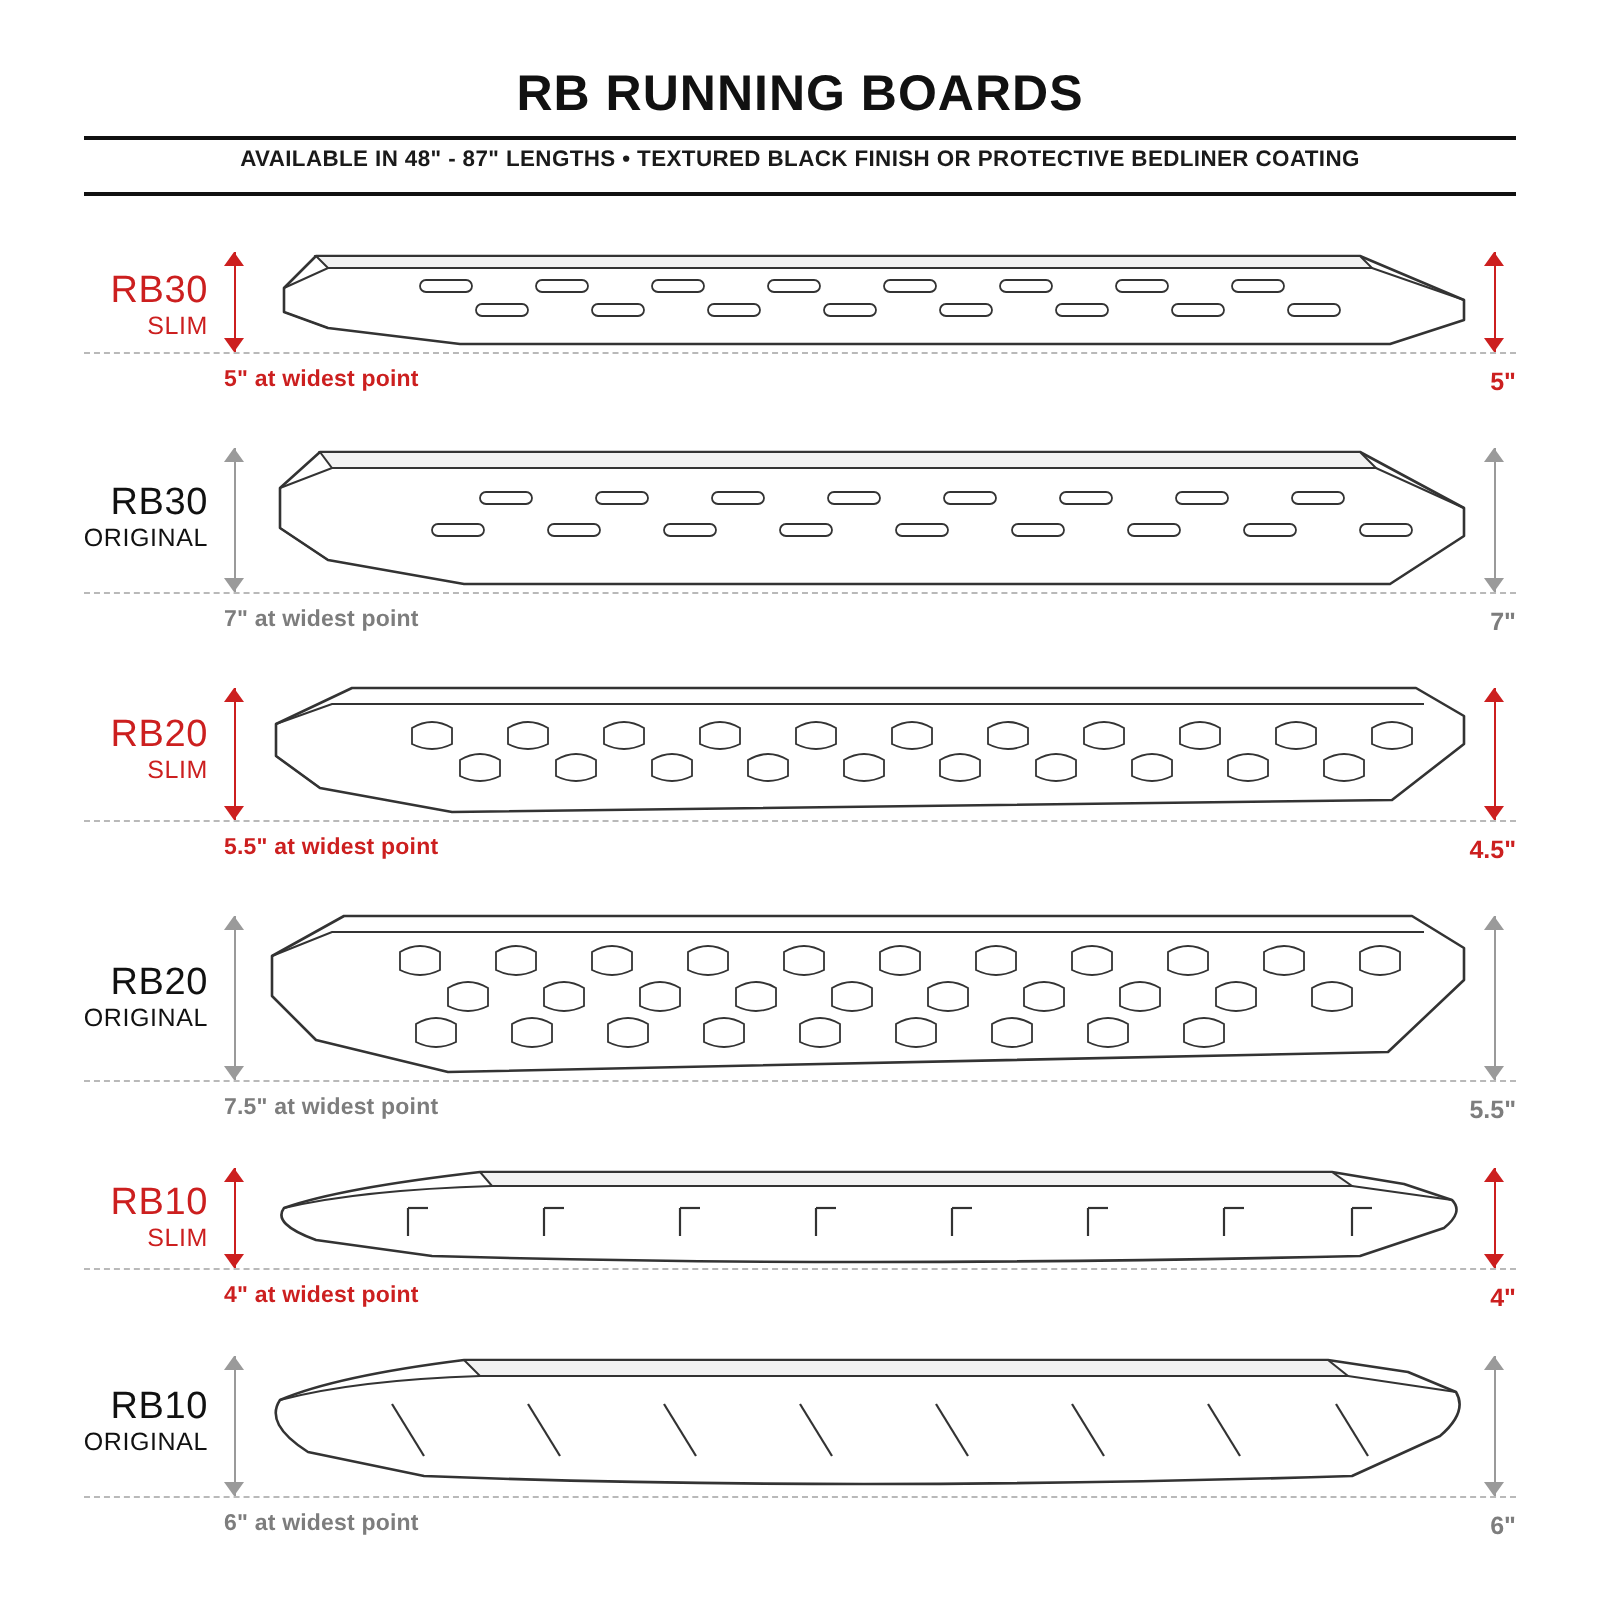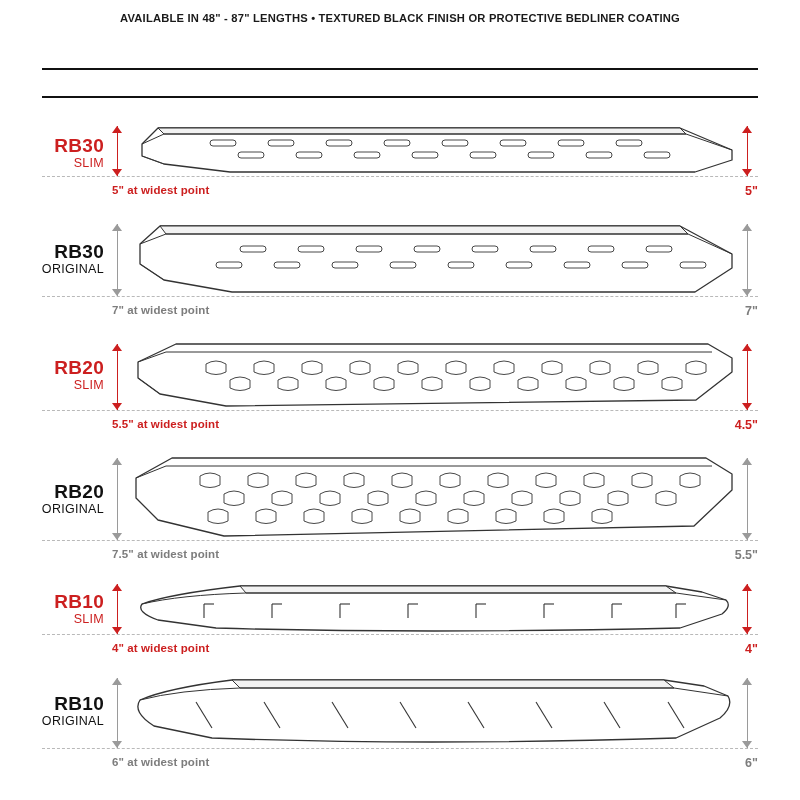--- a/index.html
+++ b/index.html
@@ -59,21 +59,21 @@
     width: 800px;
   }
   .row-label {
     position: absolute;
     left: 0;
     width: 104px;
     text-align: right;
   }
   .model-name {
     font-size: 19px;
-    font-weight: bold;
+    font-weight: normal;
     line-height: 20px;
     letter-spacing: 0.3px;
   }
   .model-variant {
     font-size: 12.5px;
     line-height: 15px;
     letter-spacing: 0.3px;
   }
   .red { color: #cc1f1f; }
   .black { color: #111111; }
@@ -137,20 +137,21 @@
     left: 120px;
   }
 </style>
 </head>
 <body>
 
 <div id="page">
 
   <div class="header">
     <div class="header-rule"></div>
+    <div class="title">RB RUNNING BOARDS</div>
     <div class="subtitle">AVAILABLE IN 48" - 87" LENGTHS  •  TEXTURED BLACK FINISH OR PROTECTIVE BEDLINER COATING</div>
     <div class="header-rule-bottom"></div>
   </div>
 
   <div class="row" style="top:118px; height:88px;">
     <div class="row-label" style="top:18px;">
       <div class="model-name red">RB30</div>
       <div class="model-variant red">SLIM</div>
     </div>
 

